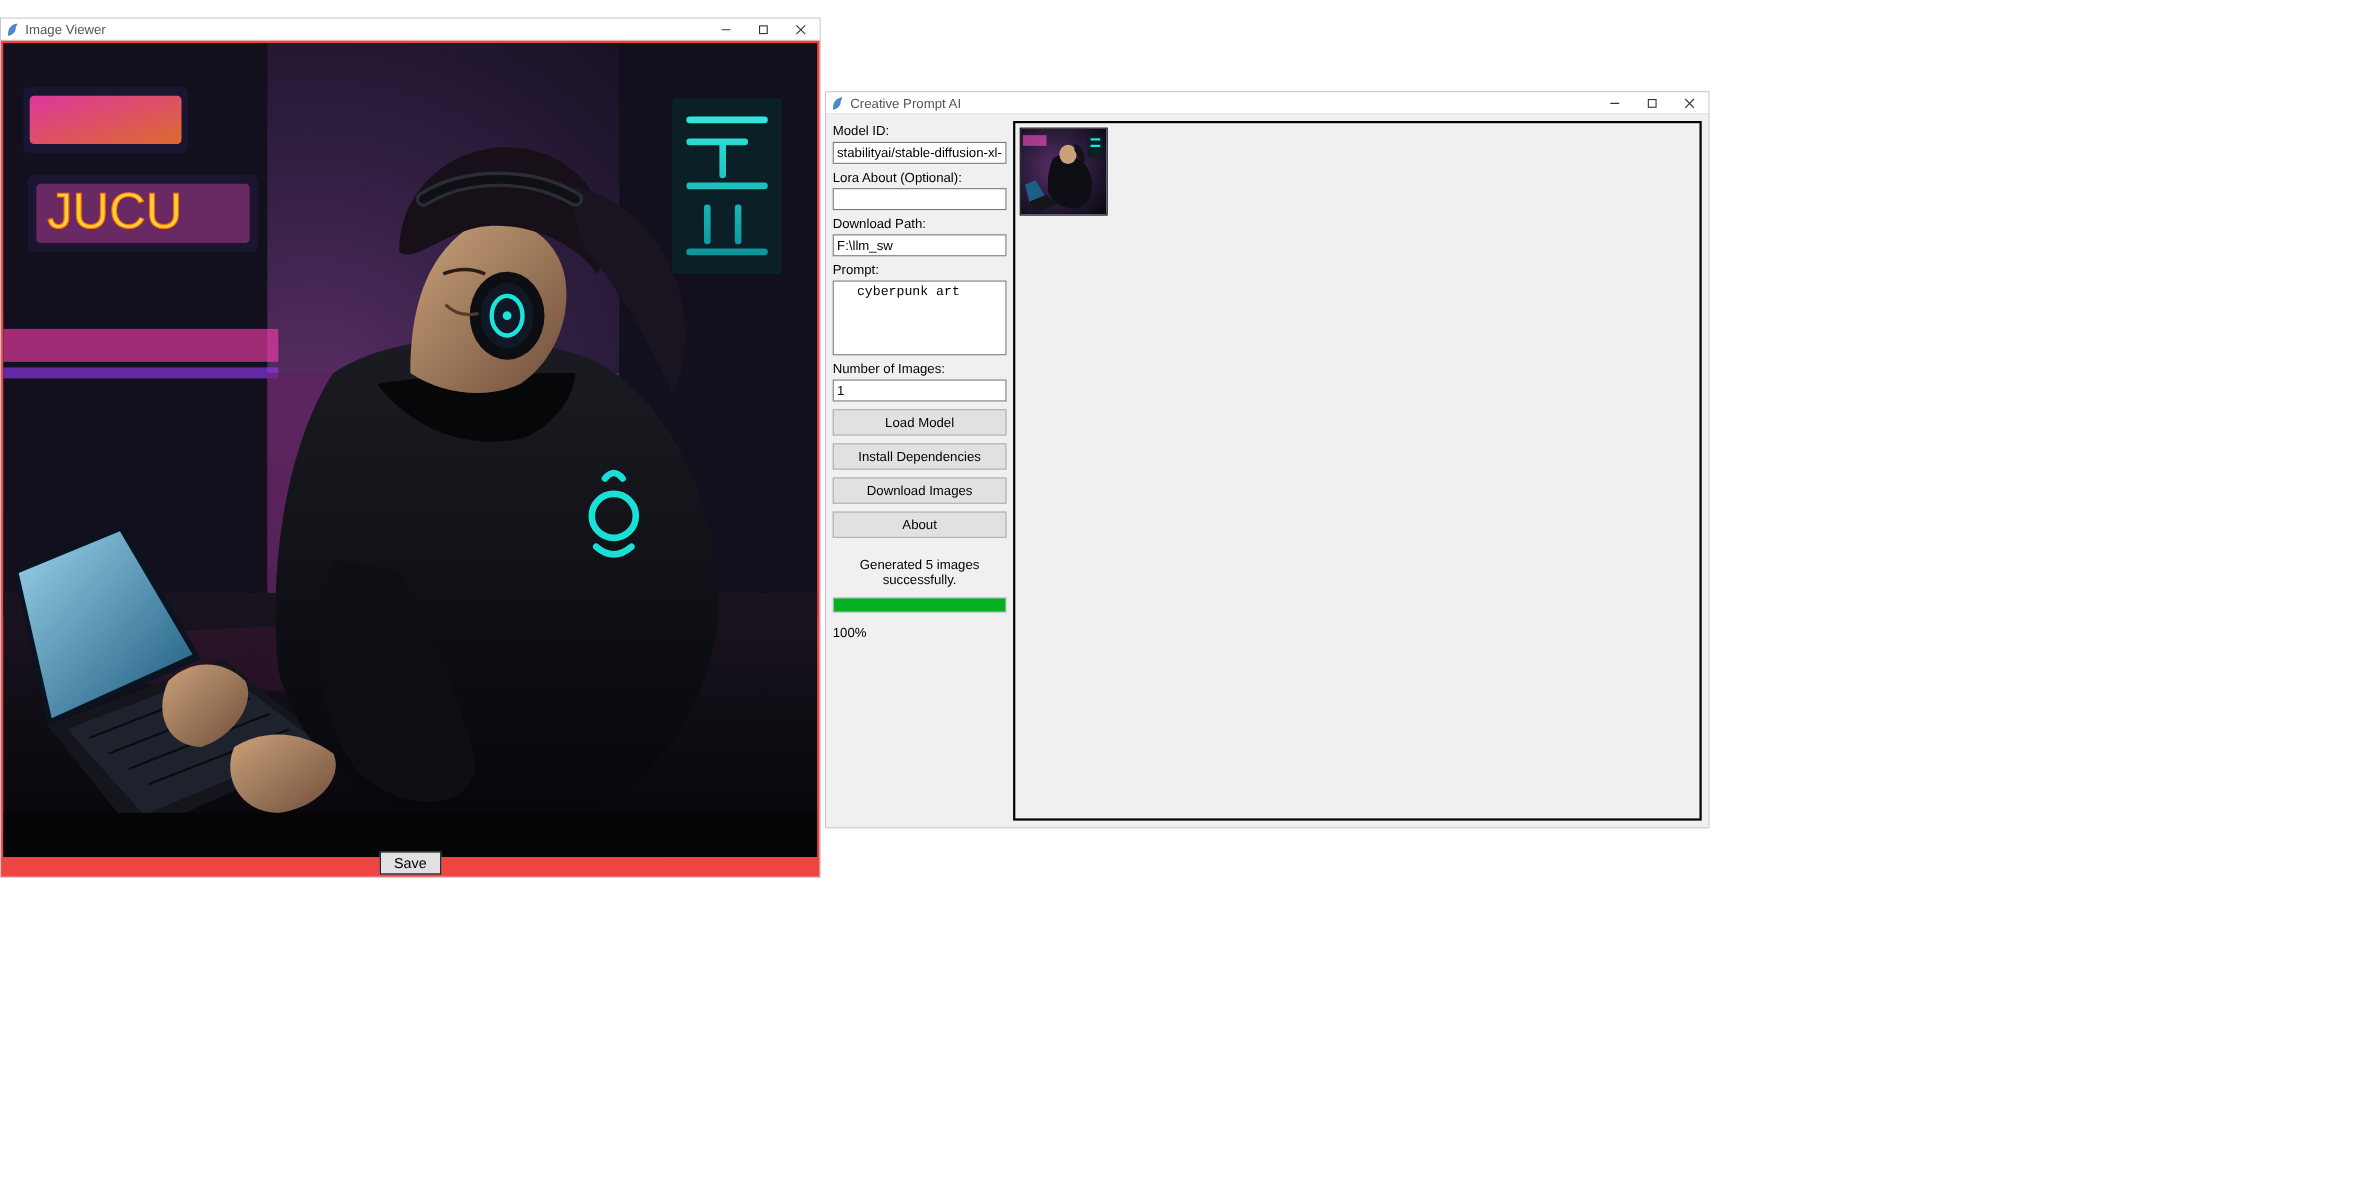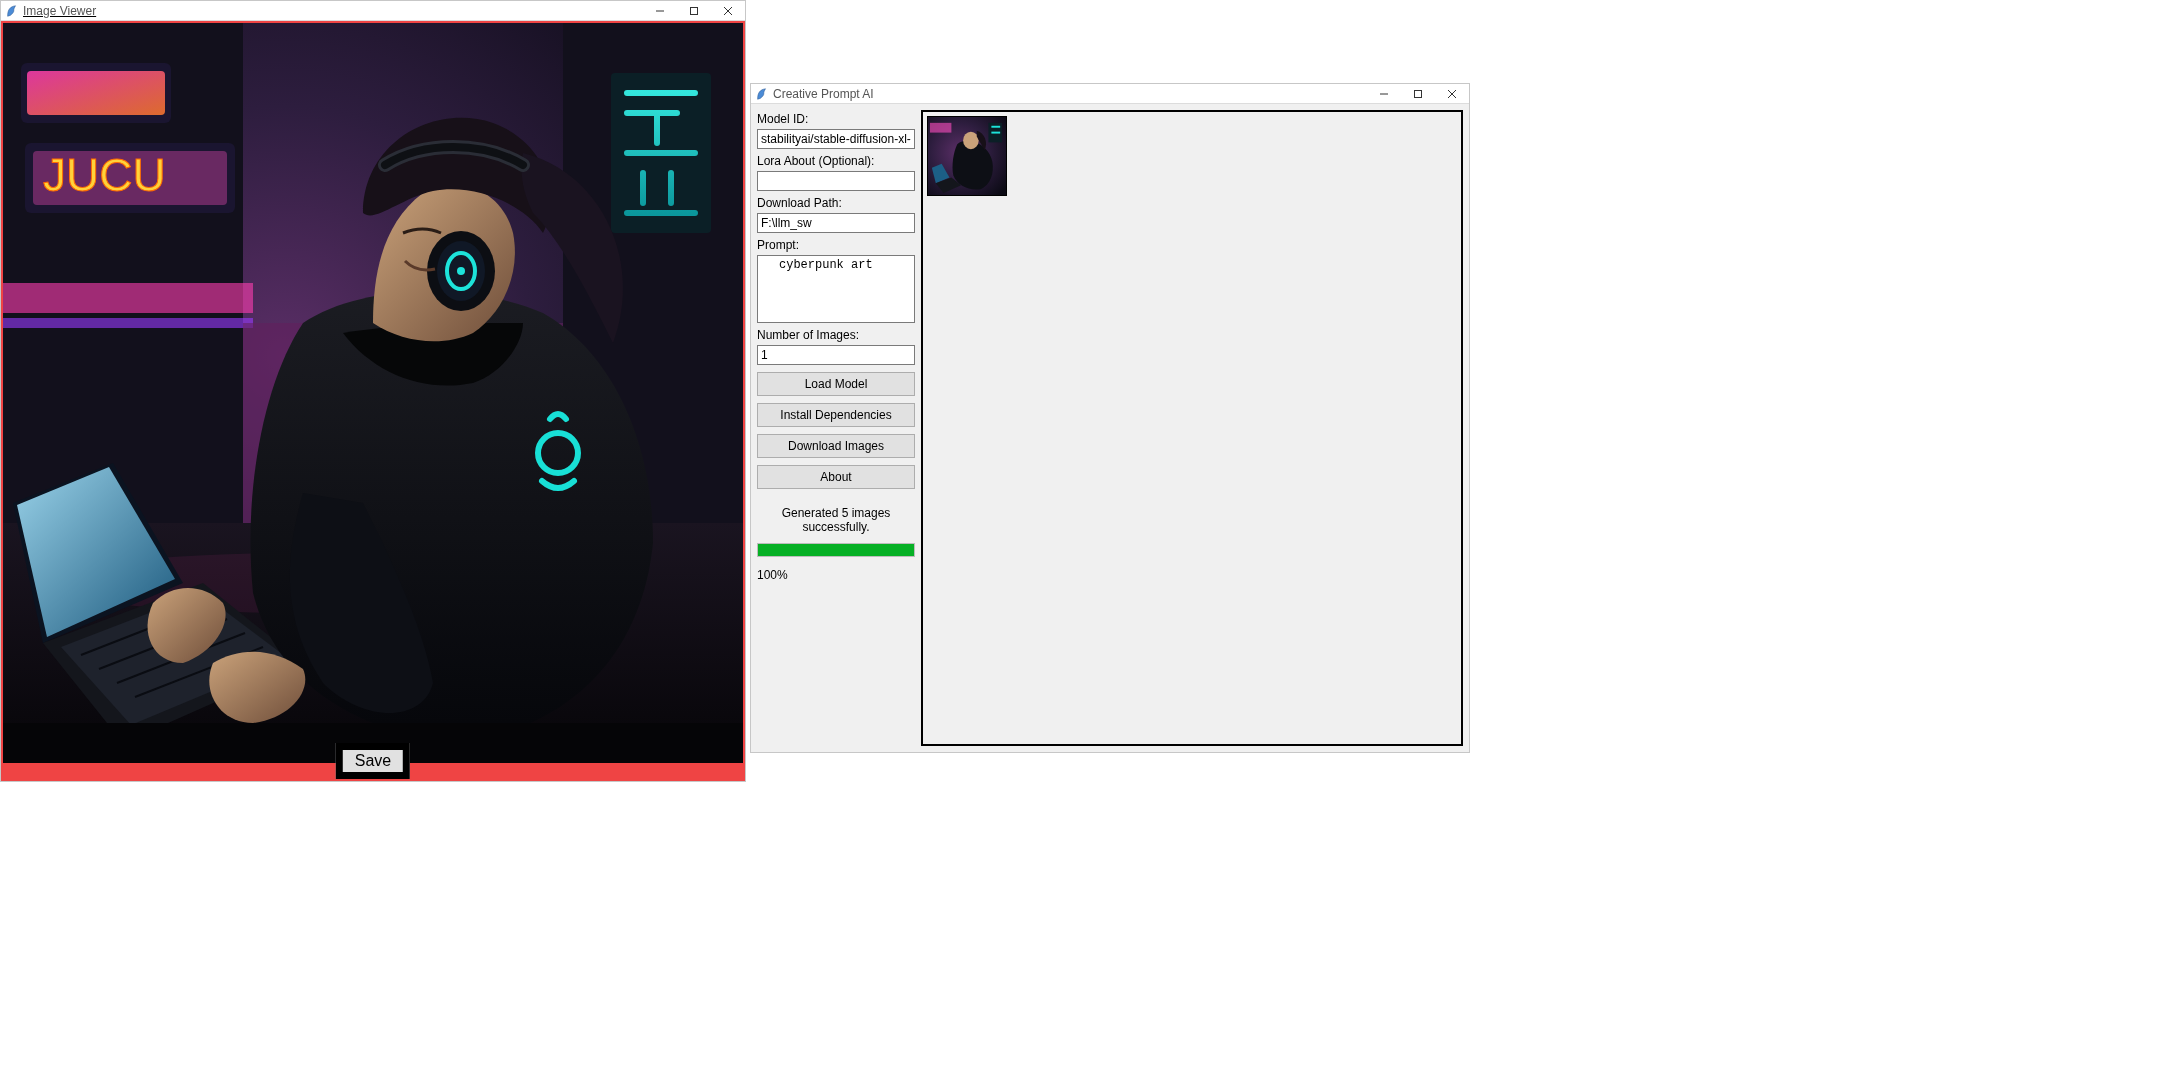--- a/index.html
+++ b/index.html
@@ -36,39 +36,39 @@
     width: 14px; height: 14px; display:inline-block;
   }
   .win-controls { display:flex; height:100%; }
   .win-btn {
     width: 34px; height:100%;
     display:flex; align-items:center; justify-content:center;
     color:#333;
   }
 
   
-  #viewer-win { left:0; top:0; width:746px; height:782px;text-decoration:underline; }
+  #viewer-win { left:0; top:16px; width:746px; height:782px; }
   #viewer-body { position:relative; width:100%; height:calc(100% - 20px); background:#ef4444; }
   #viewer-image {
     position:absolute; left:2px; top:2px; width:740px; height:740px;
     border:none;
   }
   
   #viewer-image svg { width:100%; height:100%; display:block; }
 
   #viewer-save {
     position:absolute; left:50%; bottom:2px; transform:translateX(-50%);
     padding: 2px 12px;
     background:#e1e1e1;
-    border:7px solid #000000;
-    font-size:16px;
+    border:1px solid #000000;
+    font-size:13px;
   }
 
   
-  #prompt-win { left:750px; top:83px; width:720px; height:670px; }
+  #prompt-win { left:750px; top:83px; width:804px; height:670px; }
   #prompt-body { display:flex; width:100%; height:calc(100% - 20px); background:#f0f0f0; }
   .controls-col {
     width:170px; padding:6px 6px 6px 6px;
     display:flex; flex-direction:column; gap:3px;
   }
   .lbl { font-size:12px; color:#000; margin-top:2px; }
   .txt {
     width:100%;
     background:#fff;
     border:1px solid #7a7a7a;

